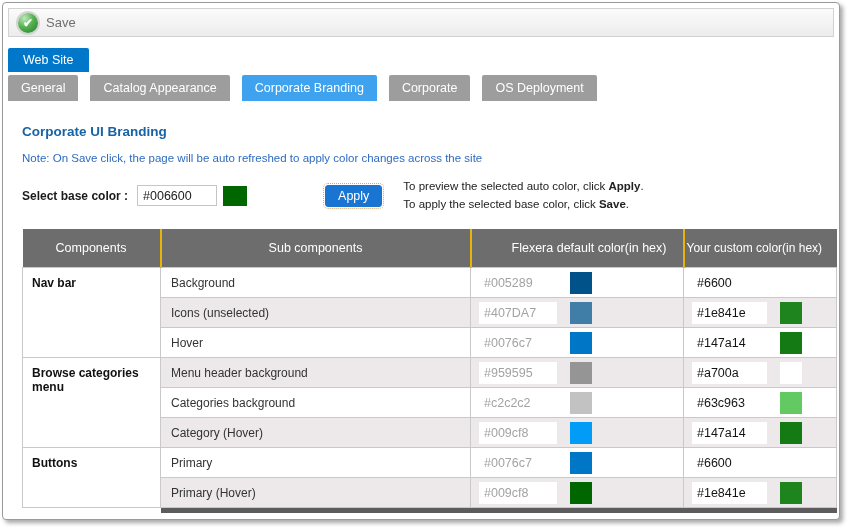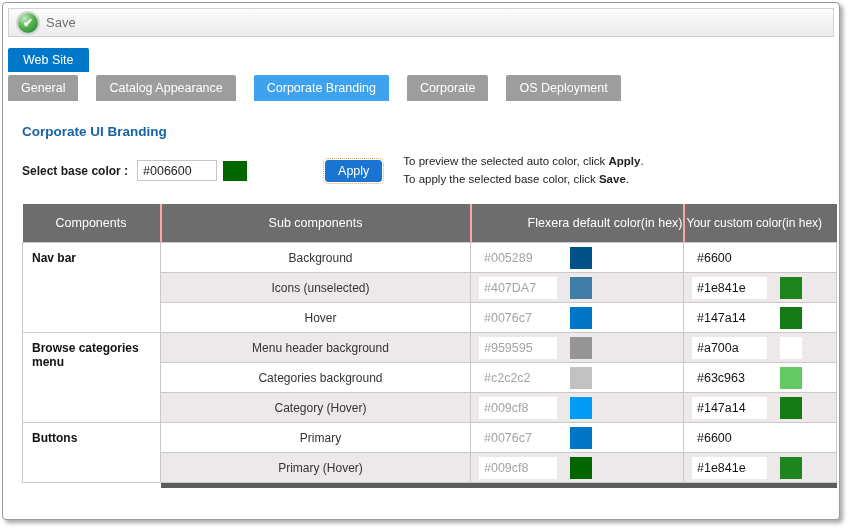--- a/index.html
+++ b/index.html
@@ -16,48 +16,48 @@
     display:flex;align-items:center;padding-left:9px;gap:8px;}
   .save-icon{width:20px;height:20px;border-radius:50%;flex:0 0 auto;
     background:radial-gradient(circle at 32% 26%,#bfe8bd 0%,#56b14e 45%,#1d7e2f 100%);
     box-shadow:0 0 0 2px #d4d4d4;display:flex;align-items:center;justify-content:center;
     color:#fff;font-size:12px;font-weight:bold;}
   .save-label{color:#6f6f6f;font-size:13px;}
   .save-btn{display:flex;align-items:center;gap:8px;cursor:pointer;}
   
   .site-tab{display:inline-block;margin:6px 0 0 5px;background:var(--site-tab);color:#fff;
     padding:5px 15px;font-size:12.5px;border-radius:2px 2px 0 0;}
-  .tabbar{display:flex;gap:18px;margin:3px 0 0 5px;}
+  .tabbar{display:flex;gap:12px;margin:3px 0 0 5px;}
   .tab{background:var(--inactive-tab);color:#fff;padding:6px 13px;font-size:12.5px;
     border-radius:2px 2px 0 0;white-space:nowrap;cursor:pointer;}
   .tab.active{background:var(--active-tab);}
   
   .content{padding-left:19px;padding-right:12px;}
   .page-title{margin-top:23px;color:var(--heading-blue);font-size:13.5px;font-weight:bold;}
   .note{margin-top:13px;color:var(--note-blue);font-size:11.5px;}
   .controls{margin-top:14px;display:flex;align-items:center;}
   .base-label{font-size:12px;font-weight:bold;color:#1a1a1a;}
   .base-input{margin-left:9px;width:80px;height:21px;border:1px solid #c6c6c6;font-size:12.5px;
     padding-left:5px;color:#222;background:#fff;}
   .base-swatch{margin-left:6px;width:24px;height:20px;display:inline-block;}
   .apply-btn{margin-left:78px;background:var(--apply-blue);color:#fff;border:1px solid var(--apply-blue);
     border-radius:3px;padding:3px 12px;font-size:12.5px;outline:1px dotted #dda763;outline-offset:1px;cursor:pointer;}
   .instructions{margin-left:21px;font-size:11.5px;color:#222;line-height:1.55;}
   .instructions b{font-weight:bold;}
   
   table{margin-top:15px;border-collapse:collapse;table-layout:fixed;width:814px;}
   col.c1{width:138px;} col.c2{width:310px;} col.c3{width:213px;} col.c4{width:153px;}
   th{background:var(--header-bg);color:#fff;font-weight:normal;font-size:12.5px;height:39px;}
-  th+th{border-left:2px solid #fca5a5;}
-  th.left{text-align:right;padding-left:24px;}
+  th+th{border-left:2px solid #eab308;}
+  th.left{text-align:center;padding-left:24px;}
   th.tight{text-align:left;padding-left:2px;font-size:12px;}
   td{border:1px solid var(--border);height:30px;font-size:12px;color:#333;}
   tr.alt td{background:var(--row-alt);}
   td.comp{background:#fff !important;vertical-align:top;padding:8px 8px 0 9px;font-weight:bold;color:#111;}
-  td.sub{padding-left:10px;text-align:center;}
+  td.sub{padding-left:10px;}
   td.colorcell{padding-left:8px;}
   td.colorcell .cellwrap{display:flex;align-items:center;}
   input.hex{width:78px;height:22px;border:none;background:#fff;font-size:12.5px;padding-left:5px;}
   input.hex.def{color:#a3a3a3;}
   input.hex.custom{width:75px;color:#141414;}
   .swatch{width:22px;height:22px;margin-left:13px;display:inline-block;flex:0 0 auto;}
   tr.cutoff td{height:5px;border:none;padding:0;}
   tr.cutoff td.dark{background:#5c5c5c;}
   tr.cutoff td.blank{background:#fff;}
 </style>
@@ -78,20 +78,21 @@
   <div class="tabbar">
       <div class="tab">General</div>
       <div class="tab">Catalog Appearance</div>
       <div class="tab active">Corporate Branding</div>
       <div class="tab">Corporate</div>
       <div class="tab">OS Deployment</div>
     </div>
 
   <div class="content">
     <div class="page-title">Corporate UI Branding</div>
+    <div class="note">Note: On Save click, the page will be auto refreshed to apply color changes across the site</div>
 
     <div class="controls">
       <span class="base-label">Select base color :</span>
       <input class="base-input" value="#006600" style="">
       <span class="base-swatch" style="background: rgb(0, 102, 0);"></span>
       <button class="apply-btn">Apply</button>
       <div class="instructions">
         <div><span>To preview the selected auto color, click </span><b>Apply</b><span>.</span></div>
         <div><span>To apply the selected base color, click </span><b>Save</b><span>.</span></div>
       </div>

